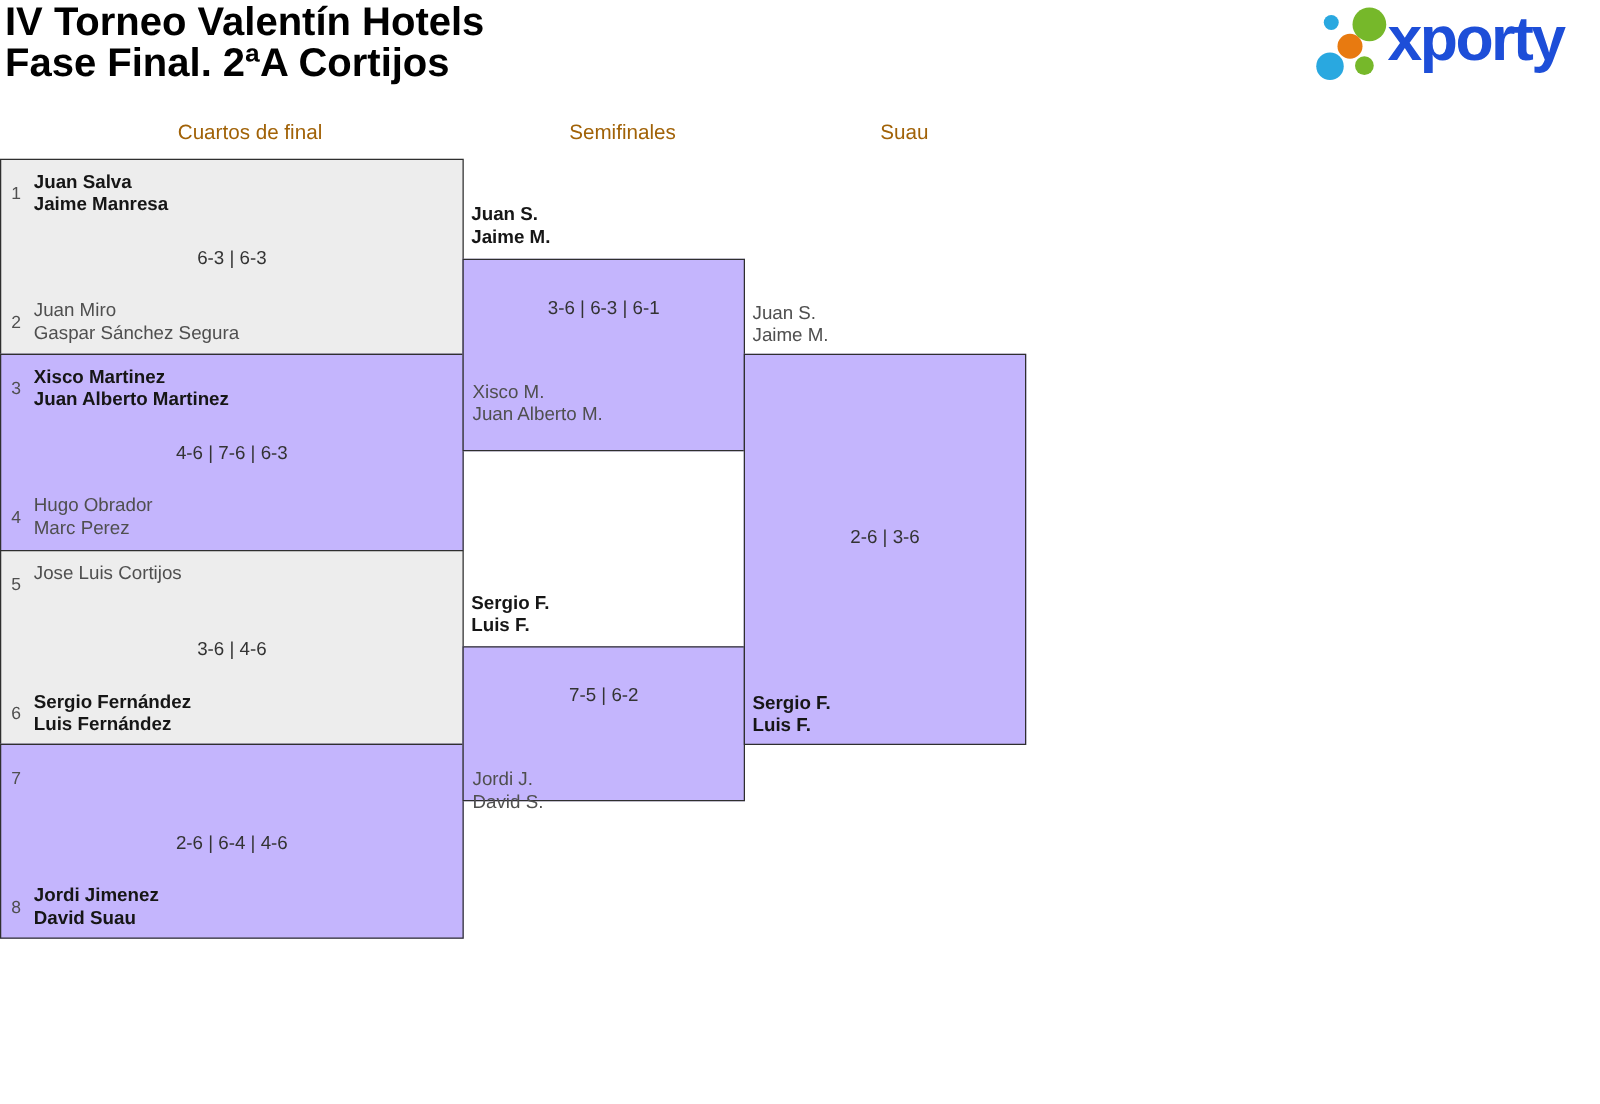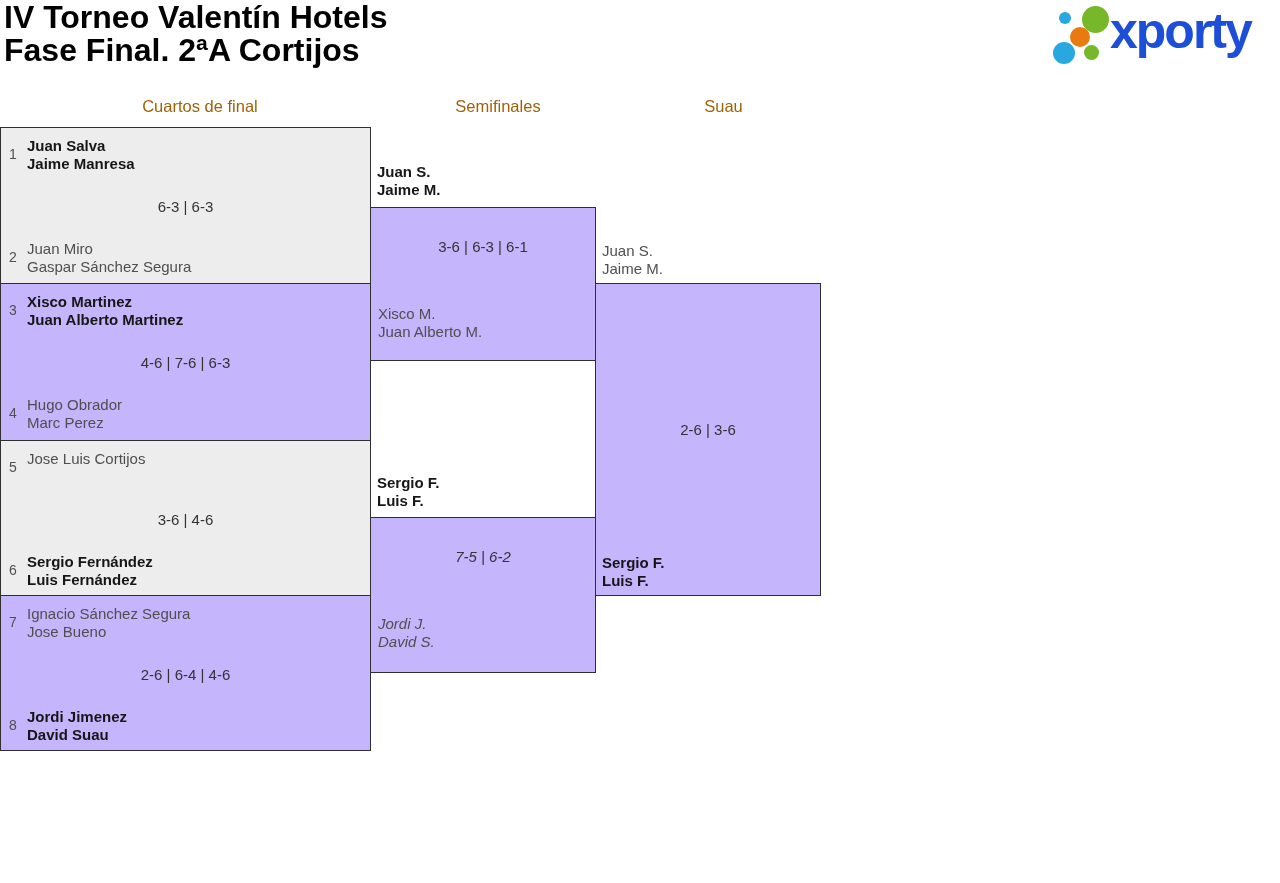--- a/index.html
+++ b/index.html
@@ -25,21 +25,21 @@
   
   .match{position:absolute;border:1px solid #2f2f2f;box-sizing:border-box;background:#c4b5fd;}
   .match.alt{background:#ededed;}
   .qf{left:0;width:371px;}
   .qf1{top:127px;height:157px;}
   .qf2{top:283px;height:158px;}
   .qf3{top:440px;height:156px;}
   .qf4{top:595px;height:156px;}
   .sf{left:370px;width:226px;}
   .sf1{top:207px;height:154px;}
-  .sf2{top:517px;height:156px;font-style:italic;}
+  .sf2{top:517px;height:124px;}
   .final-box{left:595px;top:283px;width:226px;height:313px;}
   
   .score{position:absolute;left:0;right:0;text-align:center;font-size:15px;color:#333;}
   .qf .score{top:70px;}
   .sf .score{top:30px;}
   .final-box .score{top:109px;margin-top:28px;}
   .team{font-size:15px;line-height:18px;white-space:nowrap;}
   .team.winner{font-weight:700;color:#161616;}
   .team.loser{font-weight:400;color:#4f4f4f;}
   .team span{display:block;}
@@ -116,24 +116,20 @@
     <div class="score">3-6 | 4-6</div>
     <div class="seed s-bottom">6</div>
     <div class="team t-bottom winner">
       <span>Sergio Fernández</span>
       <span>Luis Fernández</span>
     </div>
   </div>
 
   <div class="match qf qf4">
     <div class="seed s-top">7</div>
-    <div class="team t-top loser">
-      <span>Ignacio Sánchez Segura</span>
-      <span>Jose Bueno</span>
-    </div>
     <div class="score">2-6 | 6-4 | 4-6</div>
     <div class="seed s-bottom">8</div>
     <div class="team t-bottom winner">
       <span>Jordi Jimenez</span>
       <span>David Suau</span>
     </div>
   </div>
 
   <div class="float-team sf1-top team winner">
     <span>Juan S.</span>

